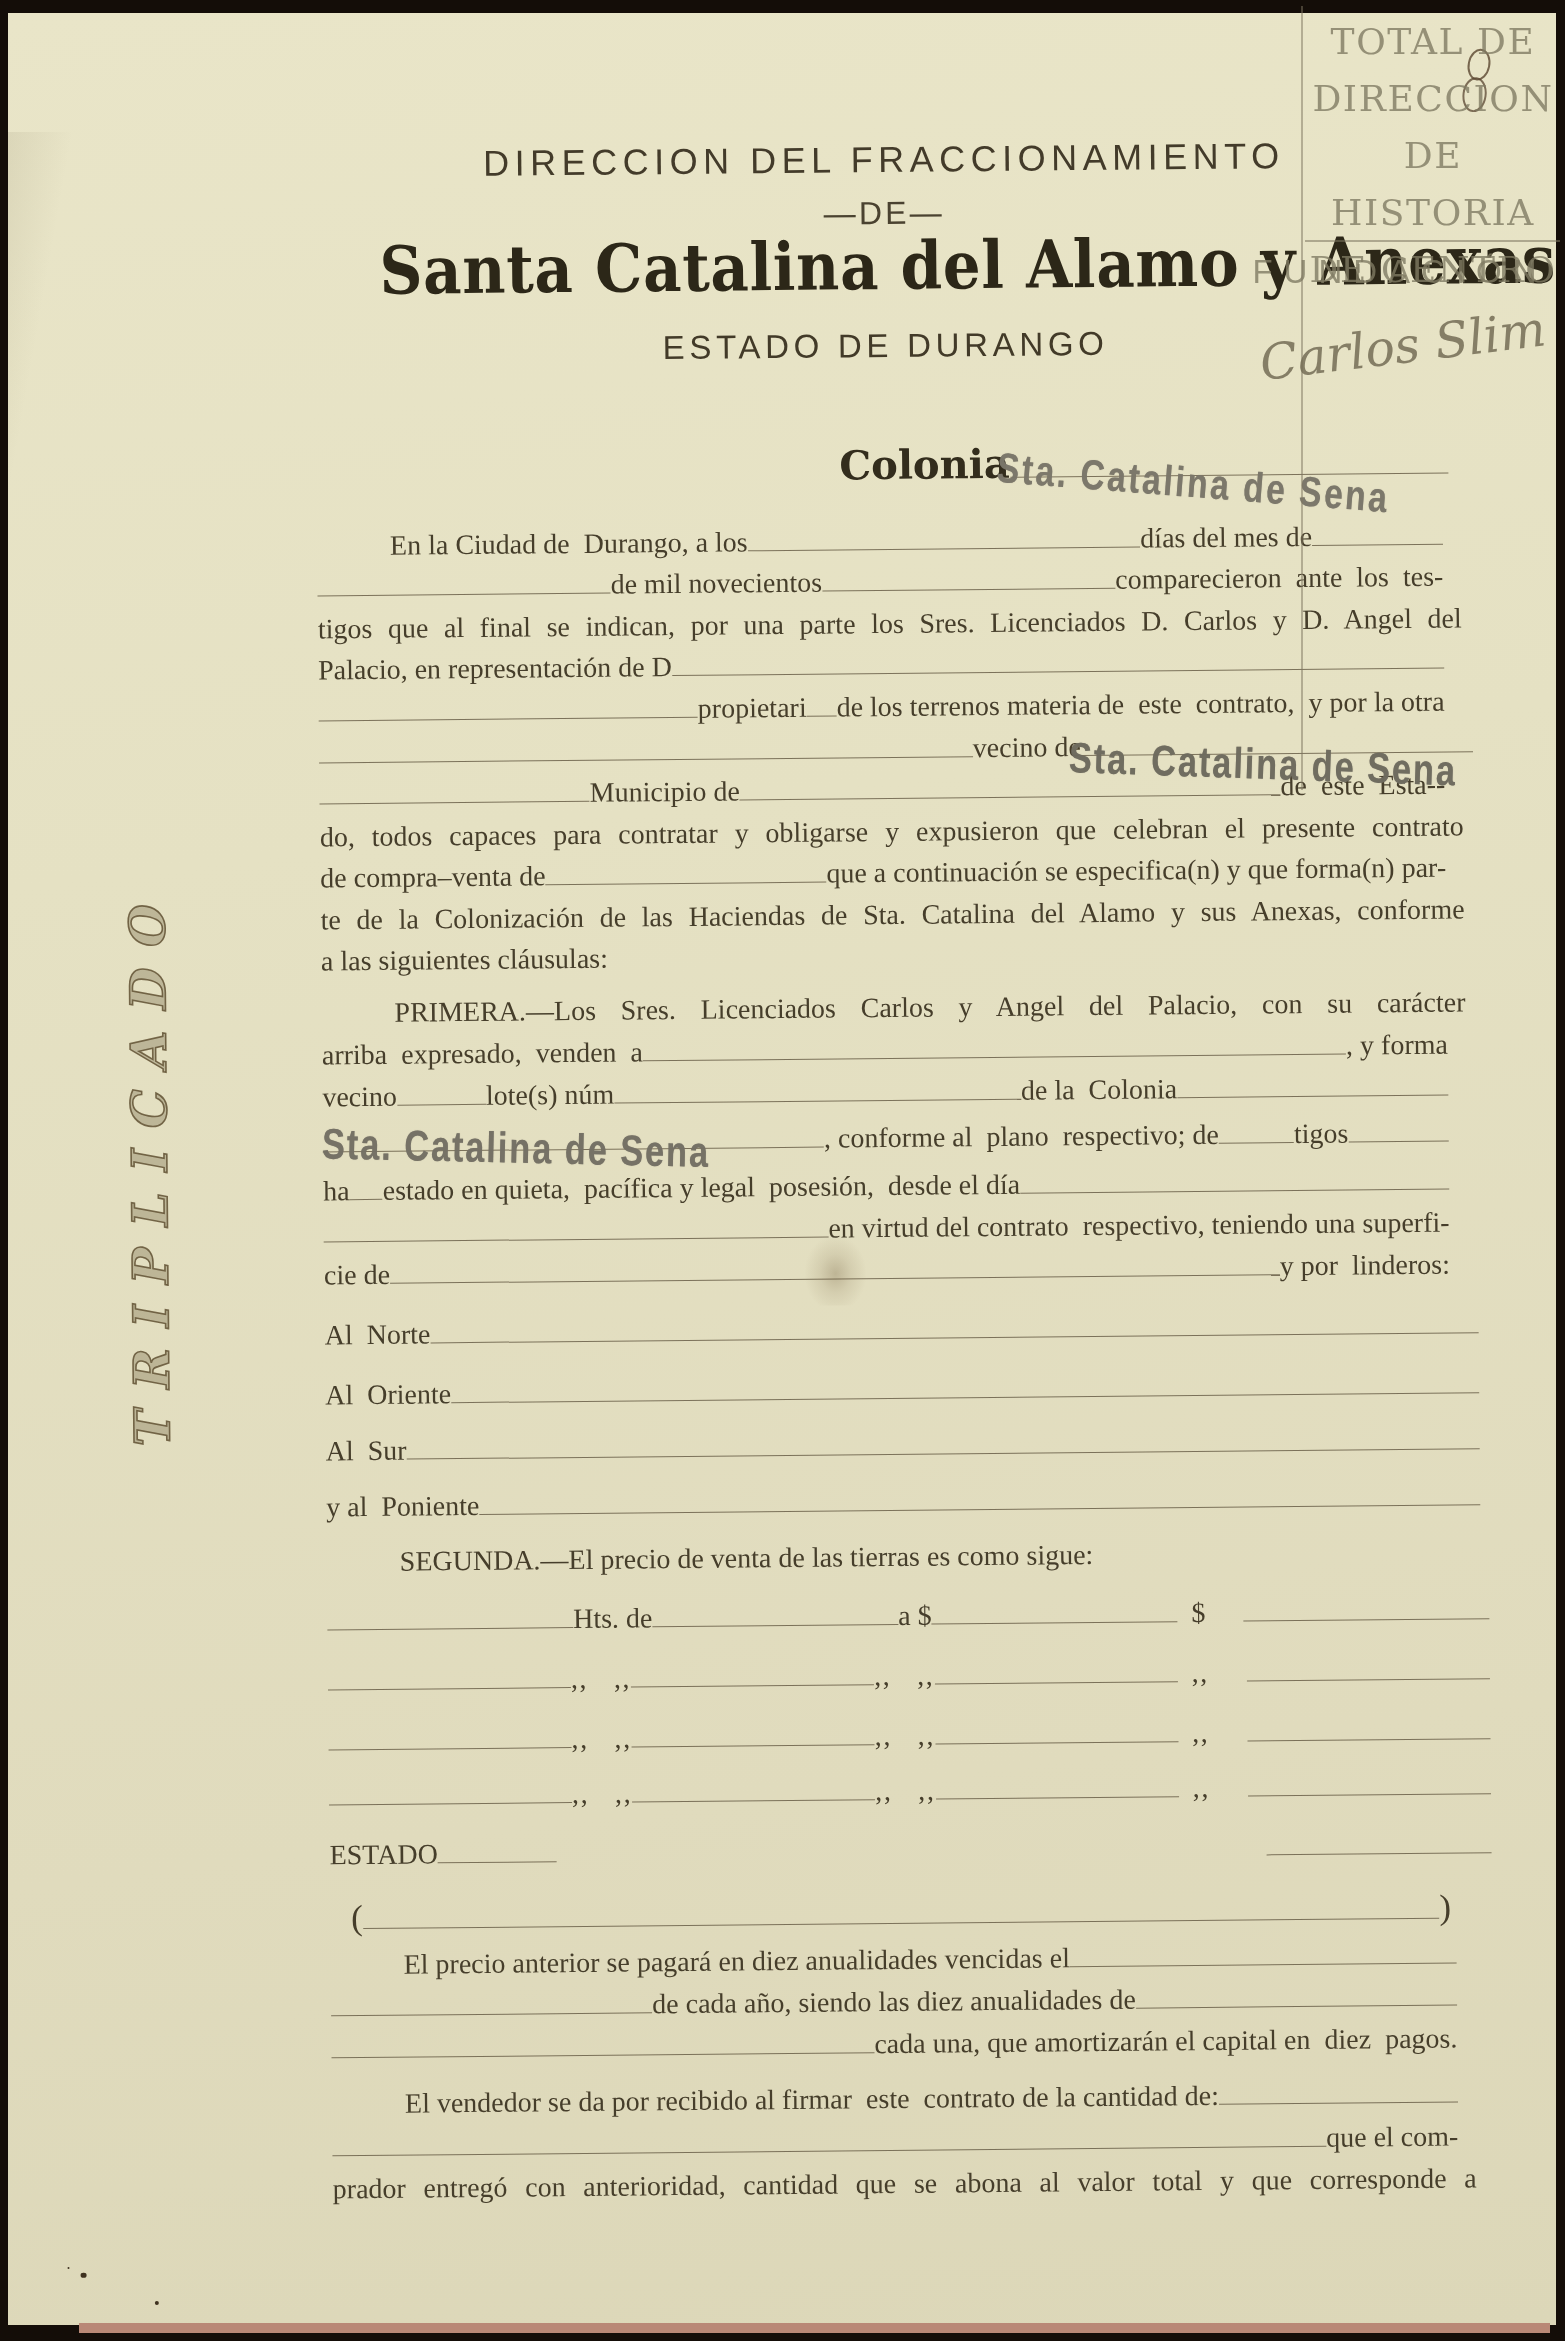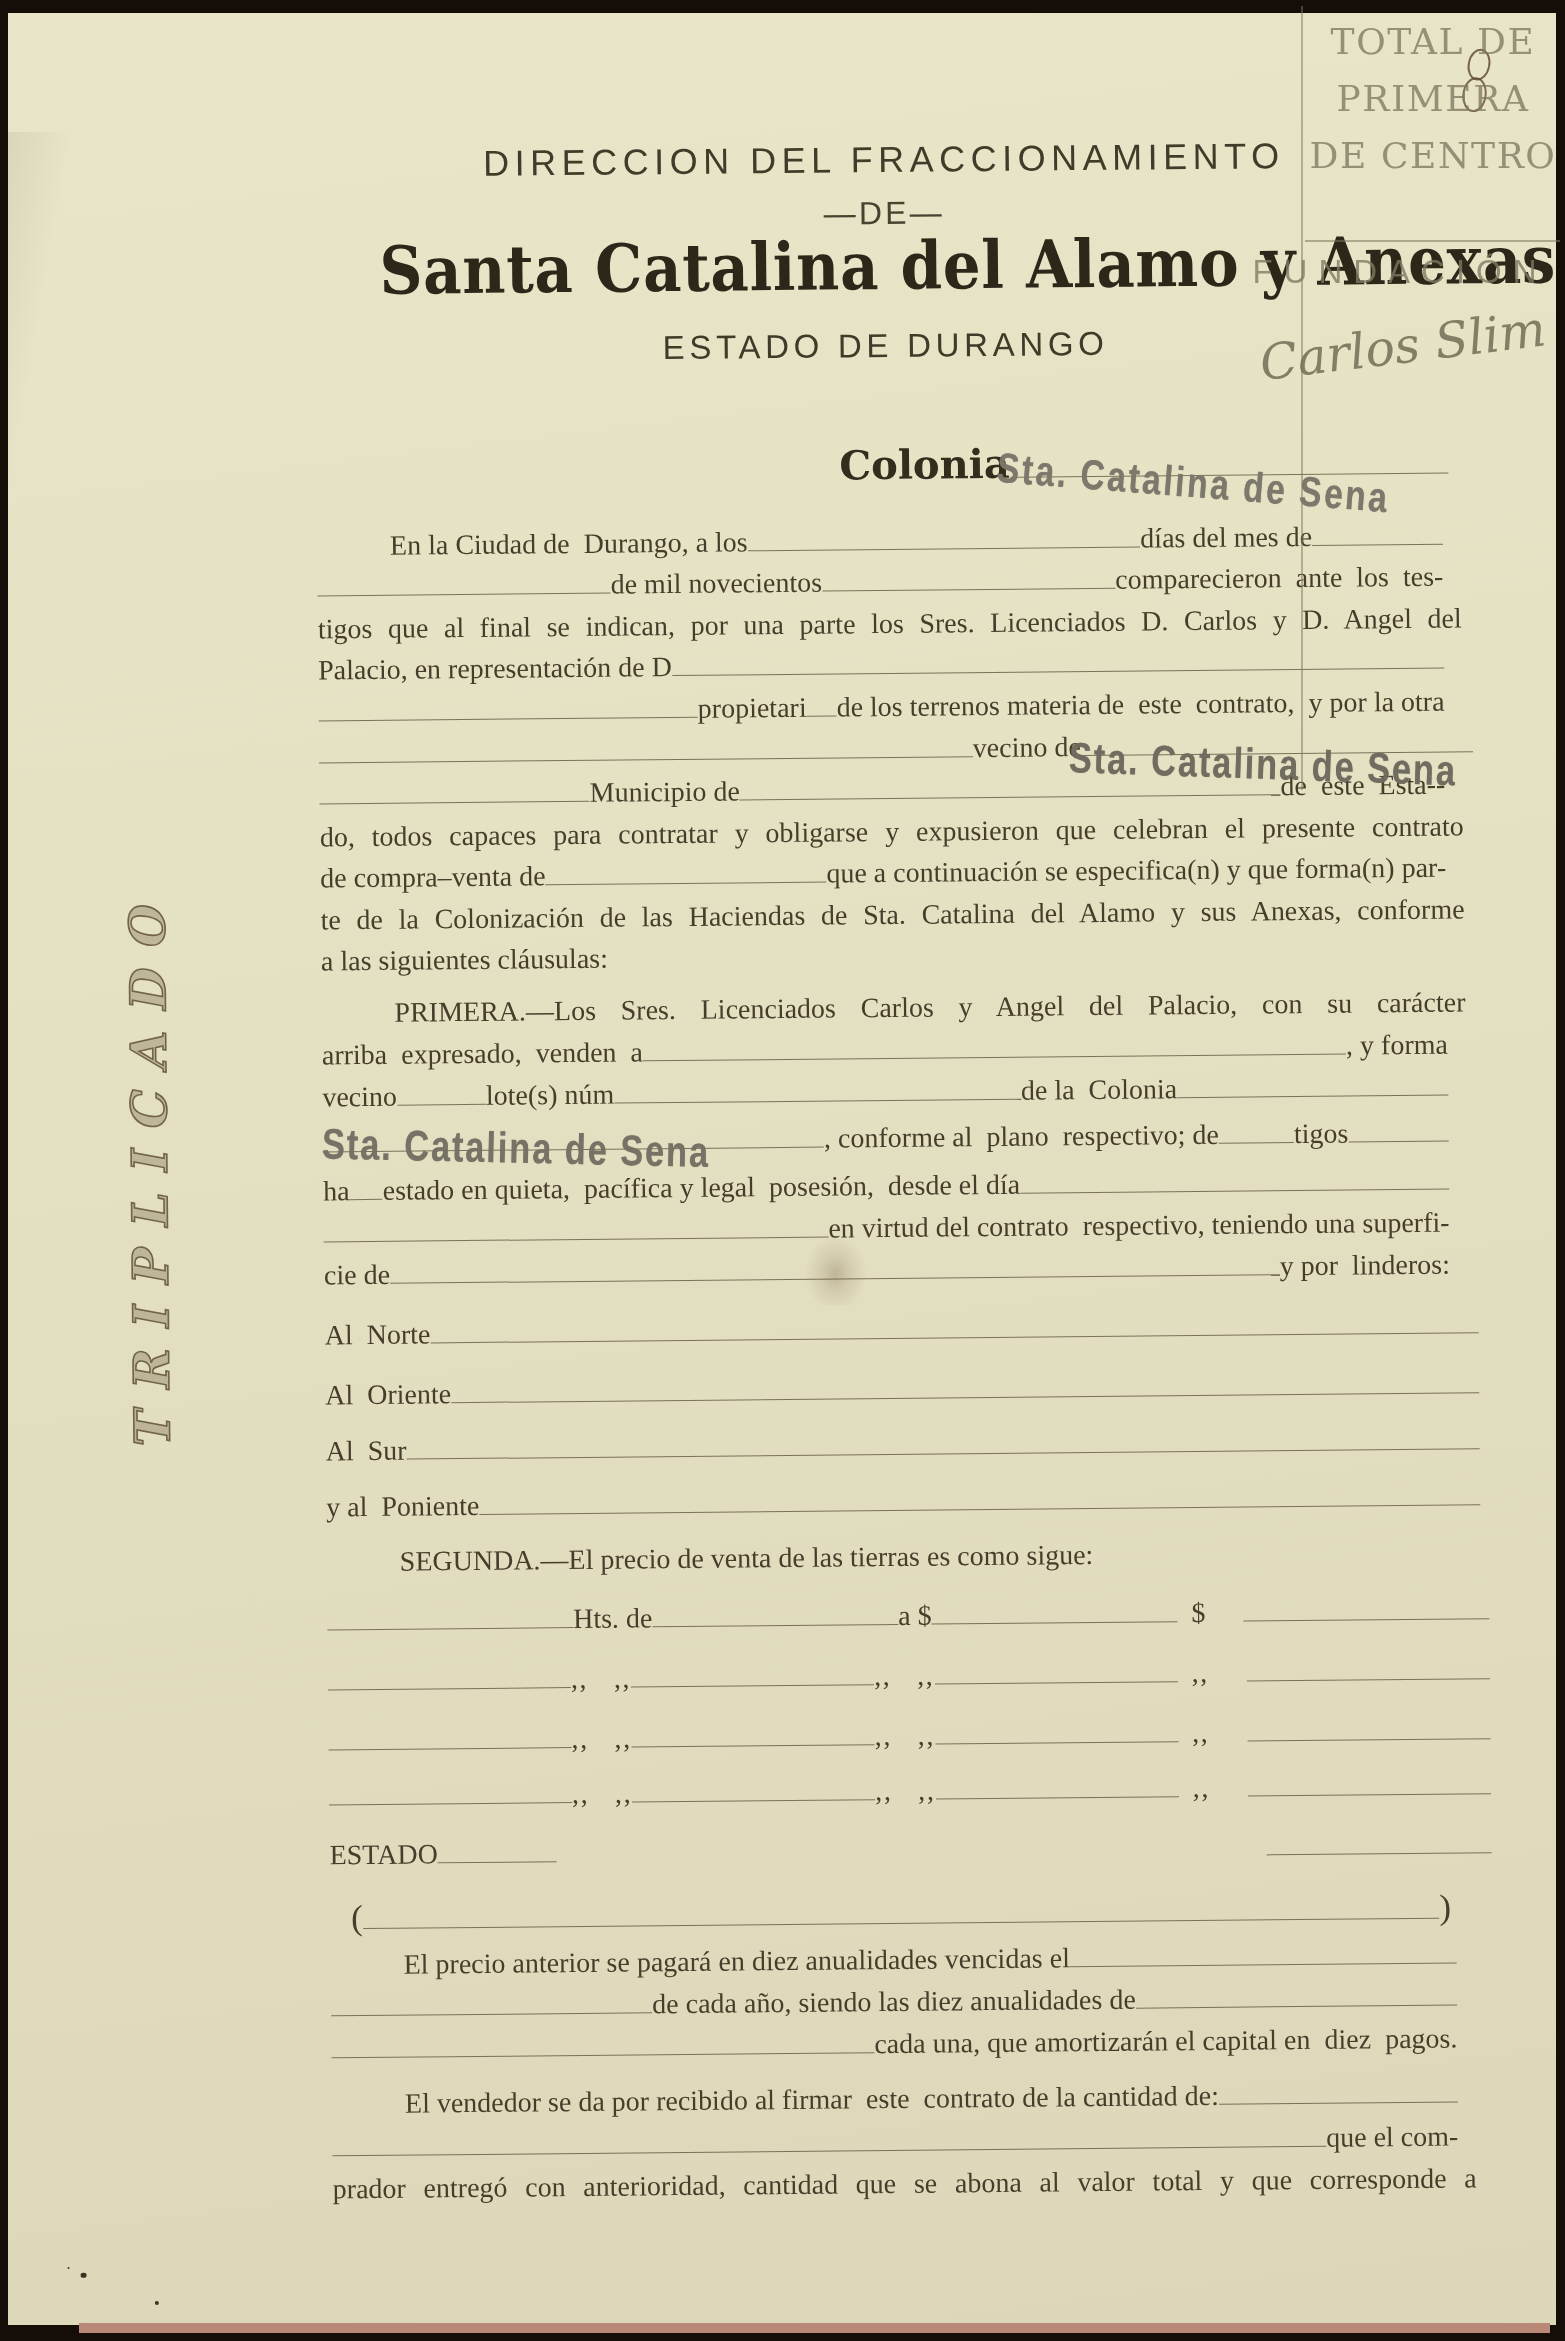--- a/index.html
+++ b/index.html
@@ -291,19 +291,20 @@
     <div class="dot d3"></div>
 
   </div>
 </div>
 
 <div class="edge-pink"></div>
 
 <div class="wm-vline"></div>
 <div class="wm-text">
   <div>TOTAL DE</div>
-  <div>PRIMERA</div>
+  <div>DIRECCION</div>
+  <div>DE HISTORIA</div>
   <div>DE CENTRO</div>
 </div>
 <div class="wm-divider"></div>
 <div class="wm-foundation">FUNDACIÓN</div>
 <div class="wm-signature">Carlos Slim</div>
 
 
 </body></html>

